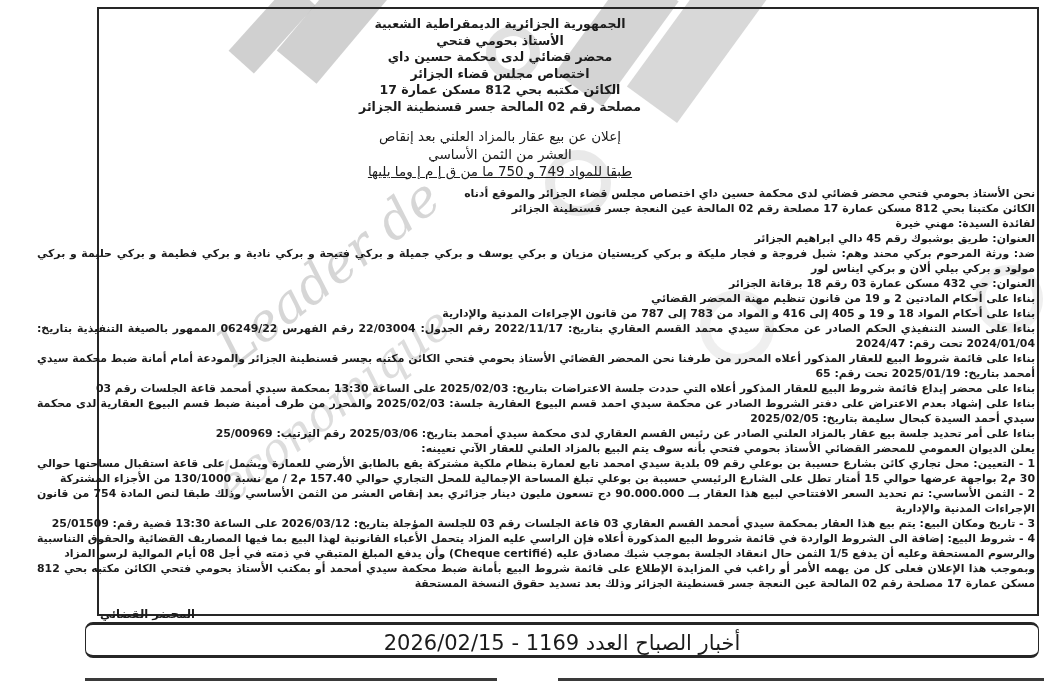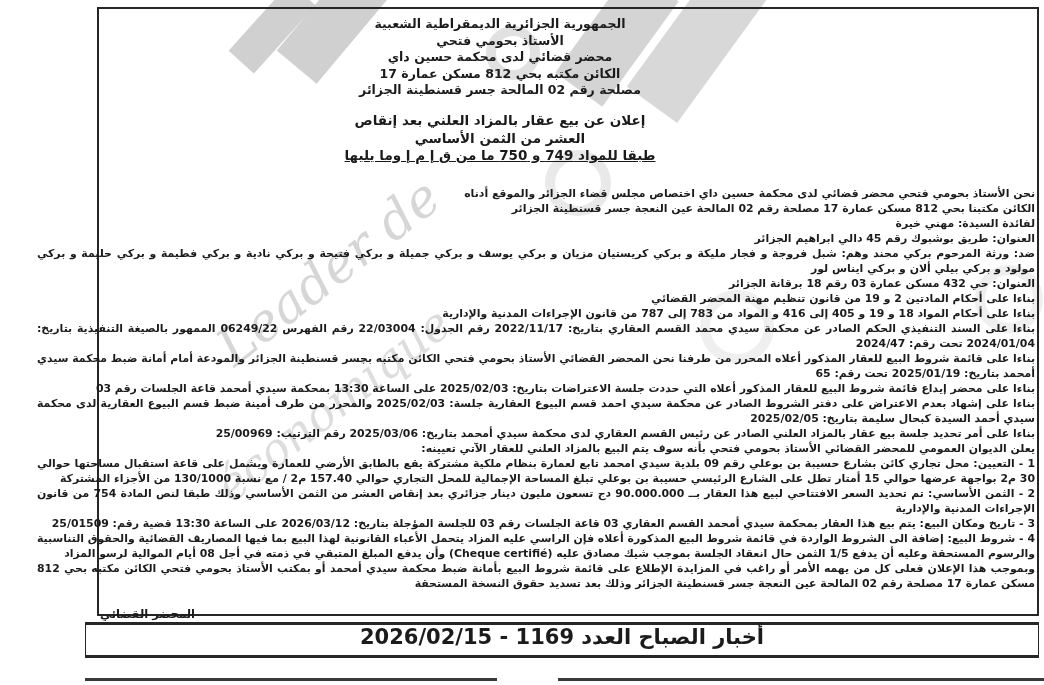--- a/index.html
+++ b/index.html
@@ -37,42 +37,42 @@
     border:2px solid #262626;
     box-sizing:border-box;
   }
   
   .content{position:absolute;z-index:3;left:0;top:0;width:1044px;direction:rtl;}
   .header-block{
     position:absolute;left:150px;top:16px;width:700px;
     text-align:center;font-weight:bold;font-size:12.5px;line-height:16.5px;
   }
   .title-block{
-    position:absolute;left:150px;top:112px;width:700px;
-    text-align:center;font-weight:bold;font-size:13.5px;line-height:17.5px;
+    position:absolute;left:150px;top:128px;width:700px;
+    text-align:center;font-weight:normal;font-size:13.5px;line-height:17.5px;
   }
   .title-block .underline{text-decoration:underline;}
   .body-block{
     position:absolute;right:9px;left:37px;top:186px;width:998px;
     font-size:10.9px;font-weight:bold;line-height:15px;
     text-align:justify;
   }
   .body-block p{margin:0;padding:0;}
   .signature{
     position:absolute;left:100px;top:607px;
     font-size:11.5px;font-weight:bold;direction:rtl;
   }
   .footer-box{
     position:absolute;z-index:3;
     left:85px;top:622px;width:954px;height:36px;
     border-top:3px solid #262626;border-bottom:3px solid #262626;
     border-left:1.5px solid #262626;border-right:1.5px solid #262626;
     box-sizing:border-box;
-    display:flex;align-items:flex-start;justify-content:center;
-    direction:rtl;font-weight:bold;font-size:21px;
+    display:flex;align-items:flex-end;justify-content:center;
+    direction:rtl;font-weight:normal;font-size:21px;border-radius:8px;
   }
   .bottom-rule{position:absolute;z-index:3;top:678px;height:3px;background:#3a3a3a;}
   .bottom-rule.left{left:85px;width:412px;}
   .bottom-rule.right{left:558px;width:486px;}
 </style>
 </head>
 <body>
 
 <div class="page">
 
@@ -88,20 +88,21 @@
   <div class="wm wm-text t2">économique</div>
 
   <div class="frame"></div>
 
   <div class="content">
 
     <div class="header-block">
       <div>الجمهورية الجزائرية الديمقراطية الشعبية</div>
       <div>الأستاذ بحومي فتحي</div>
       <div>محضر قضائي لدى محكمة حسين داي</div>
+      <div>اختصاص مجلس قضاء الجزائر</div>
       <div>الكائن مكتبه بحي 812 مسكن عمارة 17</div>
       <div>مصلحة رقم 02 المالحة جسر قسنطينة الجزائر</div>
     </div>
 
     <div class="title-block">
       <div>إعلان عن بيع عقار بالمزاد العلني بعد إنقاص</div>
       <div>العشر من الثمن الأساسي</div>
       <div class="underline">طبقا للمواد 749 و 750 ما من ق إ م إ وما يليها</div>
     </div>
 

